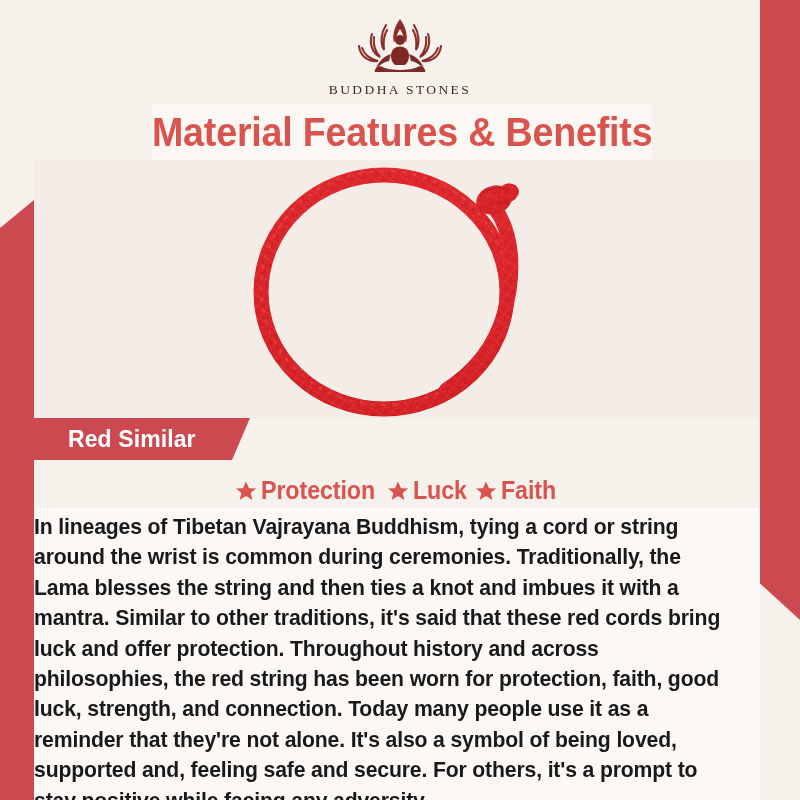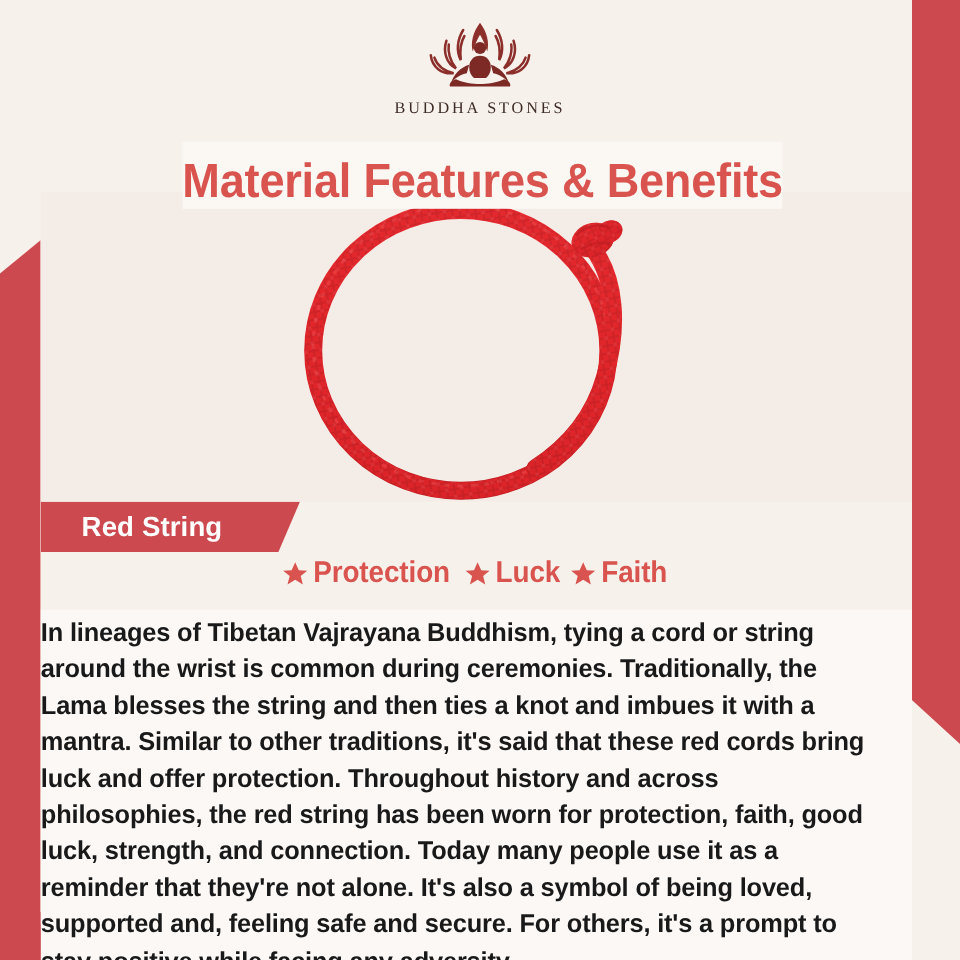--- a/index.html
+++ b/index.html
@@ -72,25 +72,25 @@
     font-family: "Liberation Serif", serif;
     font-size: 13.5px;
     letter-spacing: 2.4px;
     color: #3c2a24;
     font-weight: 400;
   }
 
   
   .title-banner {
     position: absolute;
-    left: 152px; top: 118px;
+    left: 152px; top: 104px;
     width: 500px; height: 56px;
     background: #fbf7f3;
     display: flex;
-    align-items: flex-end;
+    align-items: center;
     justify-content: center;
     z-index: 5;
   }
   .title-text {
     font-family: "Liberation Sans Narrow", "Liberation Sans", sans-serif;
     font-weight: 700;
     font-size: 40px;
     letter-spacing: -0.2px;
     color: #d9534f;
     white-space: nowrap;
@@ -128,21 +128,21 @@
     letter-spacing: 0.1px;
     white-space: nowrap;
   }
 
   
   .benefits-row {
     position: absolute;
     left: 34px; top: 463px;
     width: 726px; height: 42px;
     display: flex;
-    align-items: flex-start;
+    align-items: flex-end;
     justify-content: center;
     gap: 3px;
     z-index: 6;
   }
   .benefit-item {
     display: flex;
     align-items: center;
     gap: 3px;
     white-space: nowrap;
   }
@@ -242,21 +242,21 @@
         <ellipse cx="262" cy="38" rx="18" ry="14" fill="url(#braid)" opacity="0.8" transform="rotate(-18 262 38)"></ellipse>
         <ellipse cx="276" cy="31" rx="11" ry="9" fill="#d42127" transform="rotate(-25 276 31)"></ellipse>
         <ellipse cx="276" cy="31" rx="11" ry="9" fill="url(#braid)" opacity="0.7" transform="rotate(-25 276 31)"></ellipse>
         <path d="M248 34 C256 26 268 24 276 28" fill="none" stroke="#b71b20" stroke-width="2" opacity="0.6"></path>
         <path d="M252 46 C260 40 270 39 278 42" fill="none" stroke="#b71b20" stroke-width="2" opacity="0.5"></path>
       </g>
     </svg>
   </div>
 
   <div class="label-banner">
-    <span class="label-banner-text">Red String</span>
+    <span class="label-banner-text">Red Similar</span>
   </div>
 
   <div class="benefits-row">
 
     <div class="benefit-item">
       <svg class="benefit-star" viewBox="0 0 24 24">
         <path d="M12 2.6 L15 9.2 L22 9.6 L16.6 14 L18.4 21 L12 17.1 L5.6 21 L7.4 14 L2 9.6 L9 9.2 Z" fill="#d9534f"></path>
       </svg>
       <span class="benefit-label">Protection</span>
     </div>

